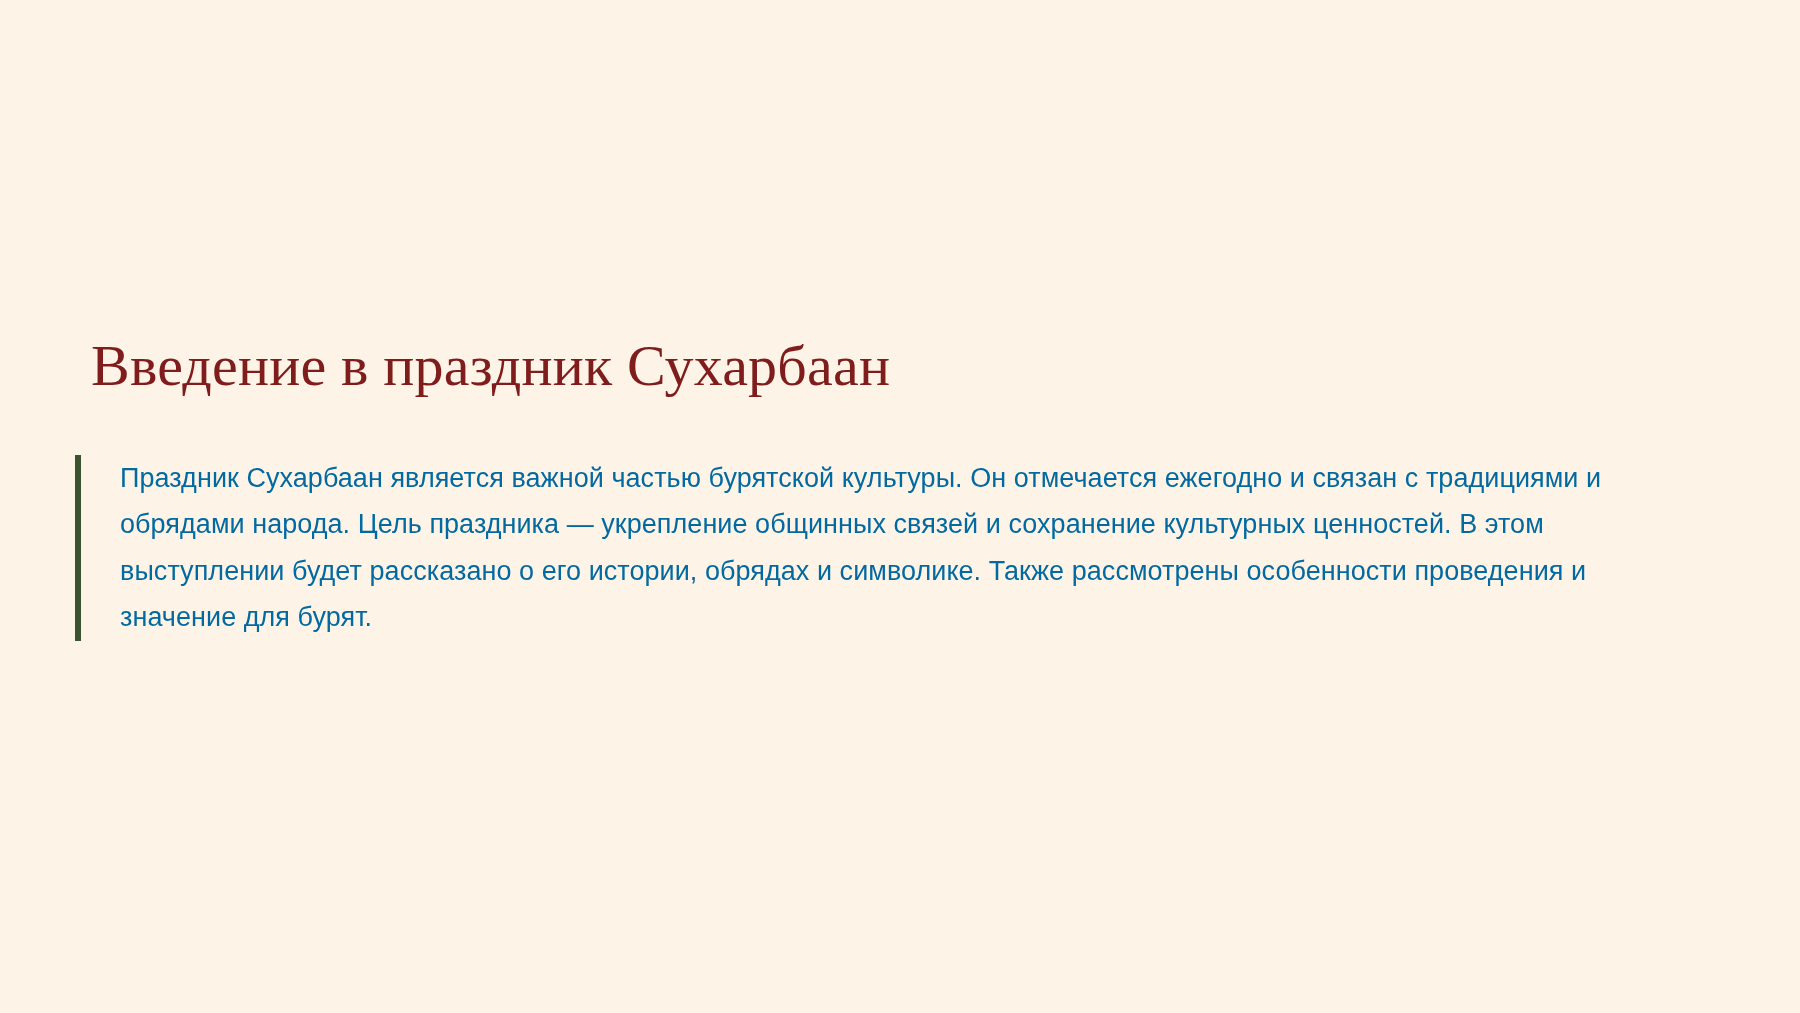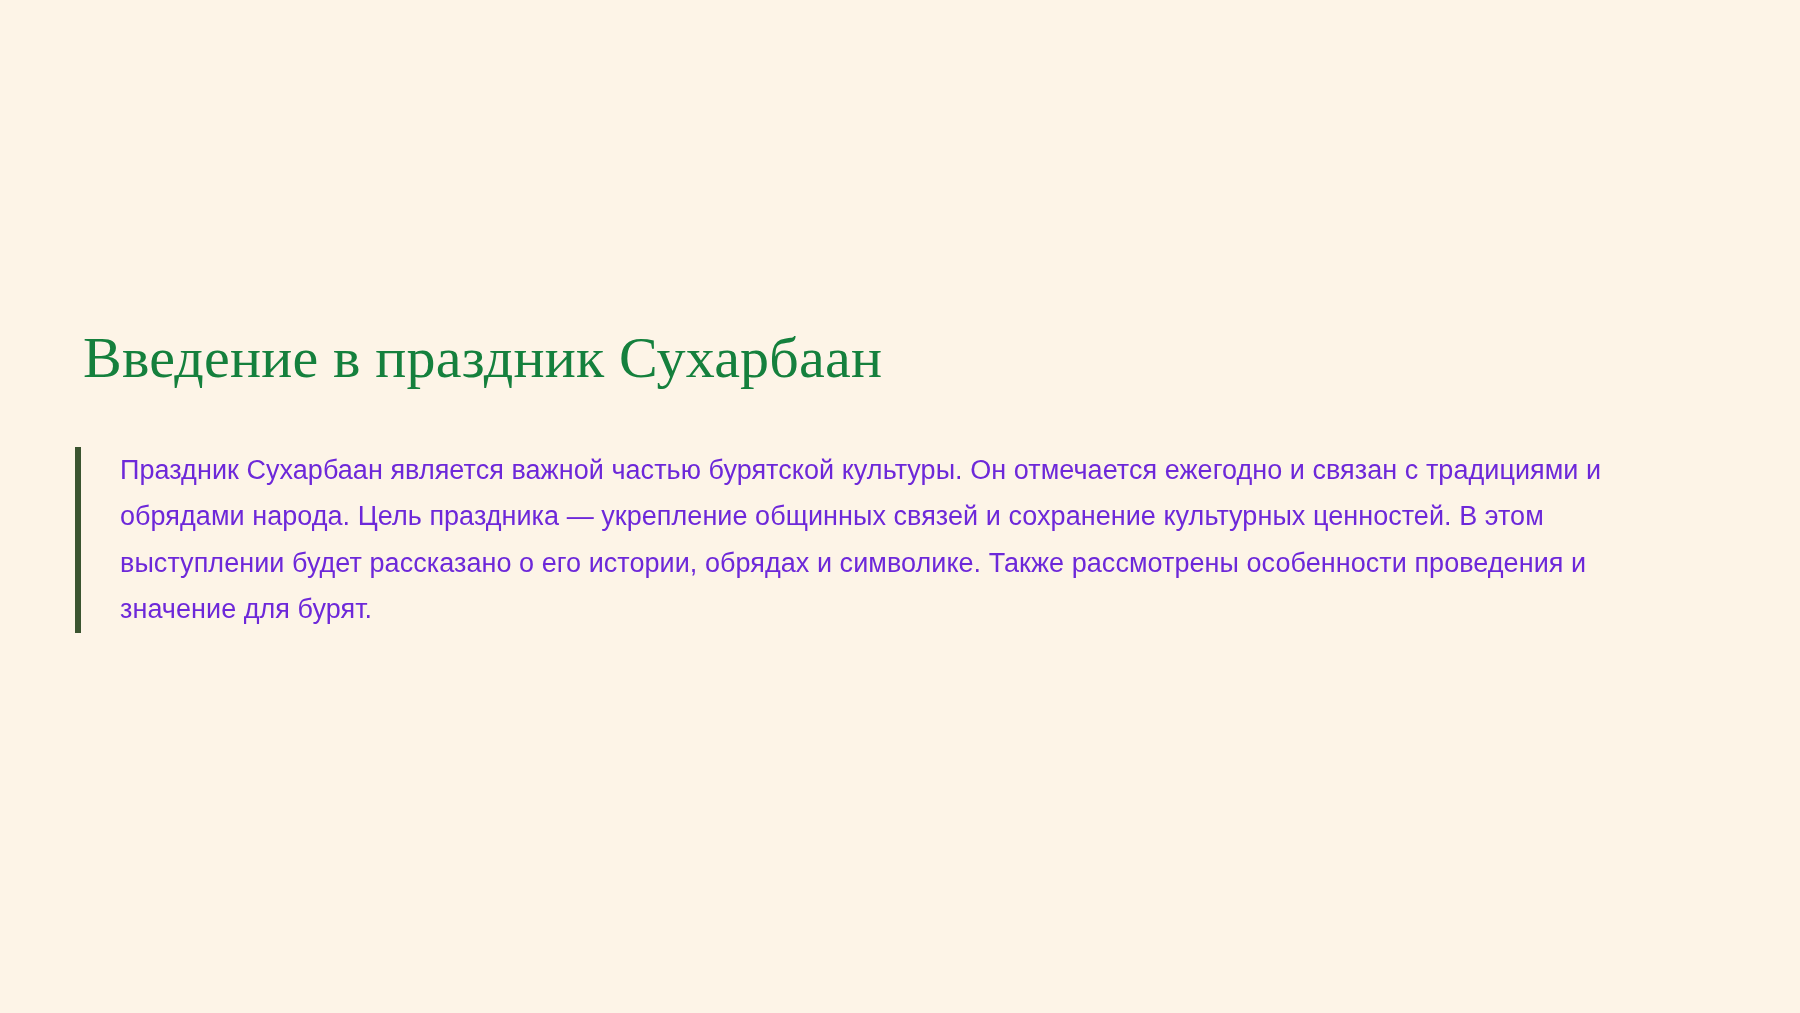--- a/index.html
+++ b/index.html
@@ -26,27 +26,27 @@
   }
 
   .slide-content {
     position: absolute;
     left: 75px;
     top: 318px;
     width: 1640px;
   }
 
   .slide-title {
-    margin: 8px;
+    margin: 16px;
     font-family: "Liberation Serif", "DejaVu Serif", serif;
     font-size: 58px;
     line-height: 1.12;
     font-weight: 400;
     letter-spacing: 0.2px;
-    color: #15803d;
+    color: #7f1d1d;
     white-space: nowrap;
   }
 
   .body-block {
     position: relative;
     margin-top: 56px;
     padding-left: 45px;
     box-sizing: border-box;
     width: 1600px;
   }
@@ -60,21 +60,21 @@
     background: #3B5430;
     border-radius: 0;
   }
 
   .body-text {
     margin: 0;
     font-family: "Liberation Sans", sans-serif;
     font-size: 27px;
     line-height: 1.72;
     font-weight: 400;
-    color: #6d28d9;
+    color: #0369a1;
     letter-spacing: 0.05px;
     text-align: left;
     max-width: 1590px;
   }
 </style>
 </head>
 <body>
 
 <div class="slide">
 

